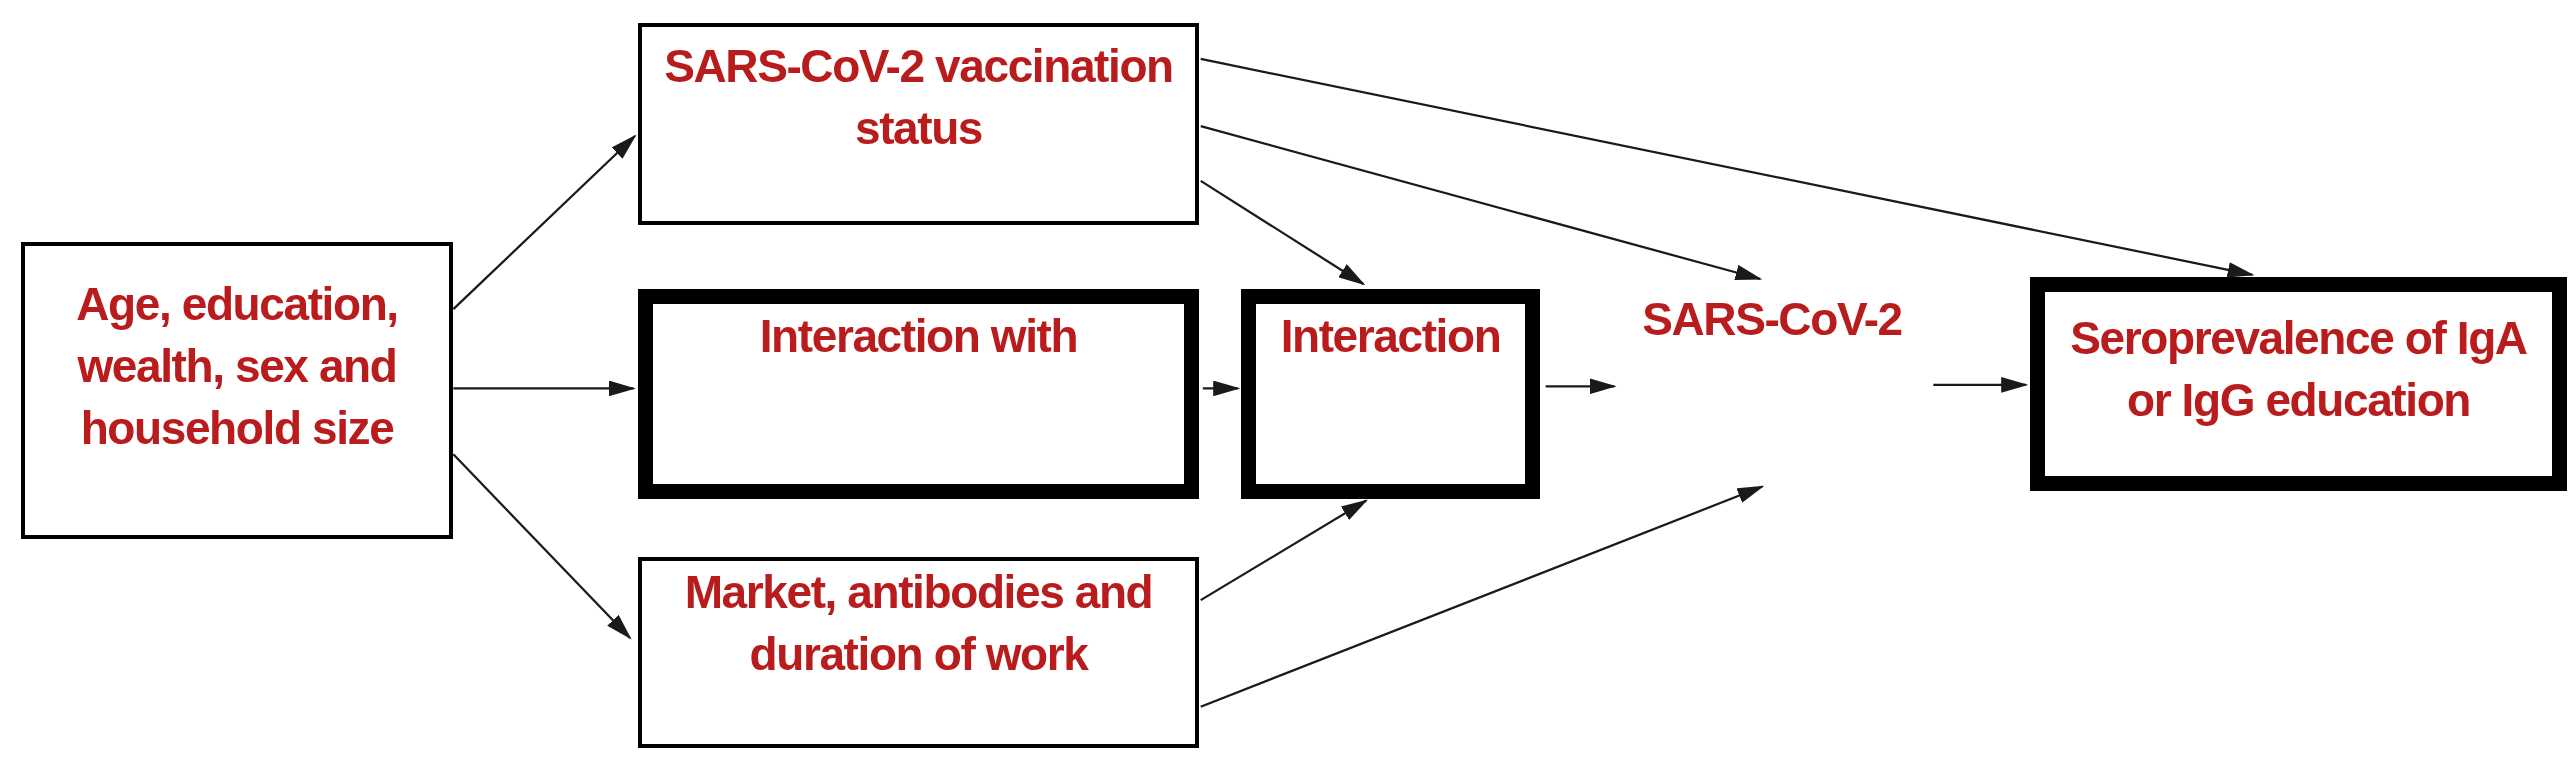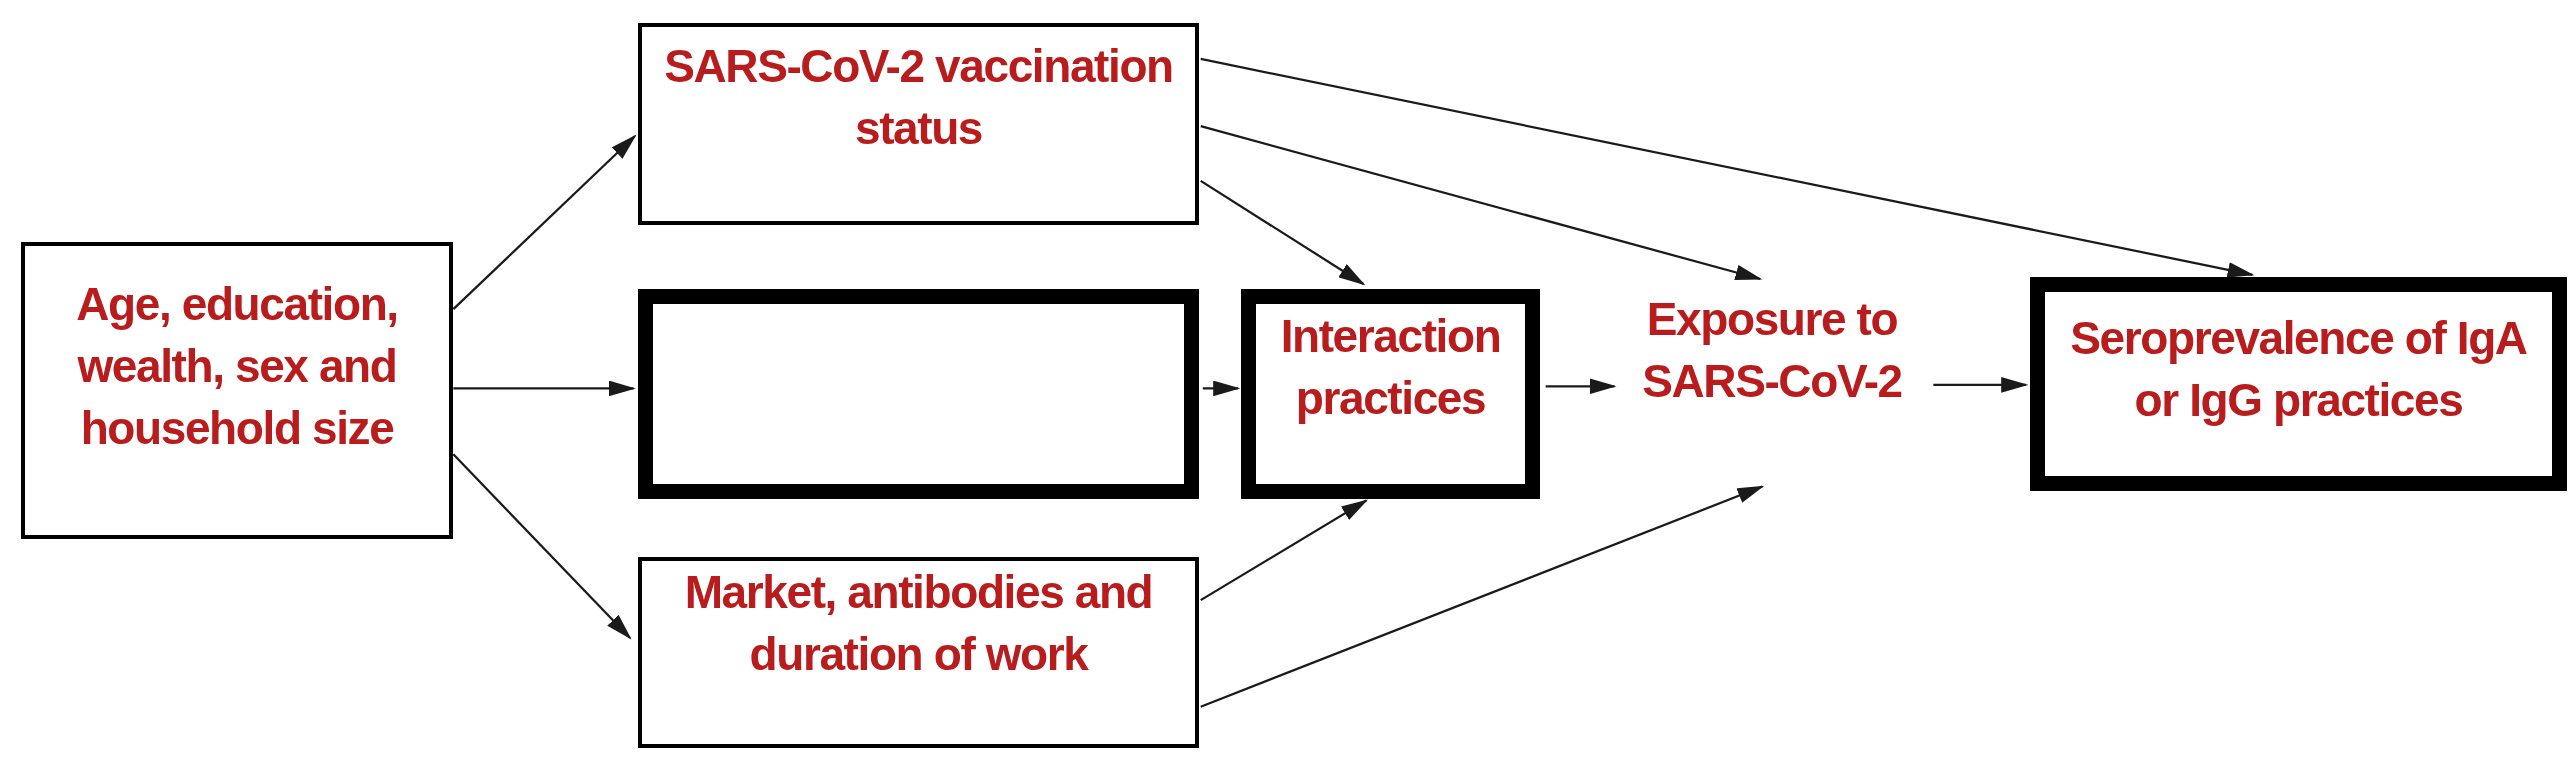--- a/index.html
+++ b/index.html
@@ -66,32 +66,31 @@
       <div class="node thin" style="left: 21px; top: 242px; width: 432px; height: 297px; padding-top: 27px;">
         <span class="line">Age, education,</span>
         <span class="line">wealth, sex and</span>
         <span class="line">household size</span>
       </div>
       <div class="node thin" style="left: 638px; top: 23px; width: 561px; height: 202px; padding-top: 7.7px;">
         <span class="line">SARS-CoV-2 vaccination</span>
         <span class="line">status</span>
       </div>
       <div class="node thick" style="left: 638px; top: 289px; width: 561px; height: 210px; padding-top: 1.4px;">
+        <span class="line">Interaction with</span>
       </div>
       <div class="node thin" style="left: 638px; top: 557px; width: 561px; height: 191px; padding-top: 0px;">
         <span class="line">Market, antibodies and</span>
         <span class="line">duration of work</span>
       </div>
       <div class="node thick" style="left: 1241px; top: 289px; width: 299px; height: 210px; padding-top: 1.4px;">
         <span class="line">Interaction</span>
-        <span class="line">practices</span>
       </div>
       <div class="node nobox" style="left: 1606px; top: 288px; width: 332px; height: 126px; padding-top: 0px;">
-        <span class="line">Exposure to</span>
         <span class="line">SARS-CoV-2</span>
       </div>
       <div class="node thick" style="left: 2030px; top: 277px; width: 537px; height: 214px; padding-top: 15px;">
         <span class="line">Seroprevalence of IgA</span>
-        <span class="line">or IgG practices</span>
+        <span class="line">or IgG education</span>
       </div>
     </div>
 </div>
 
 
 </body></html>

